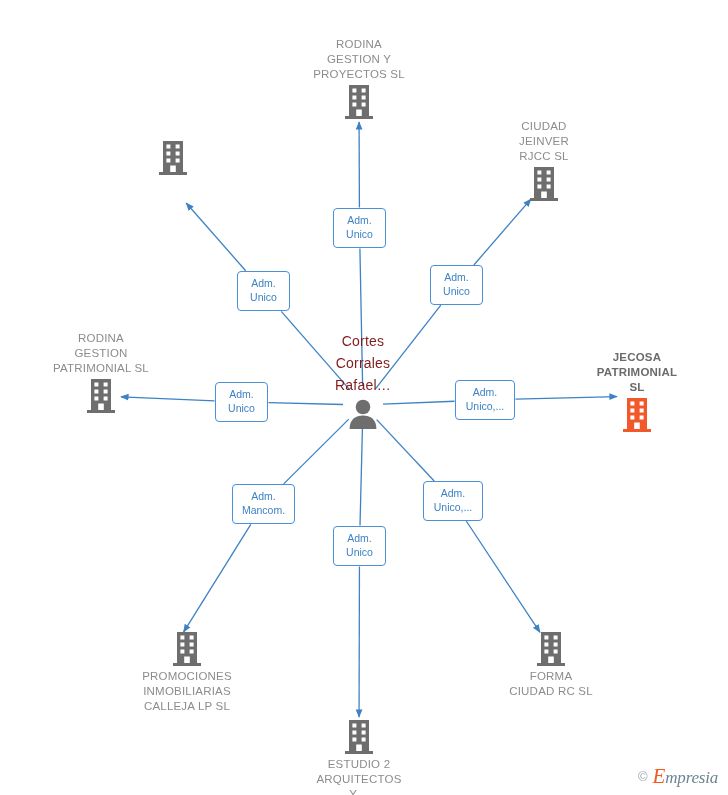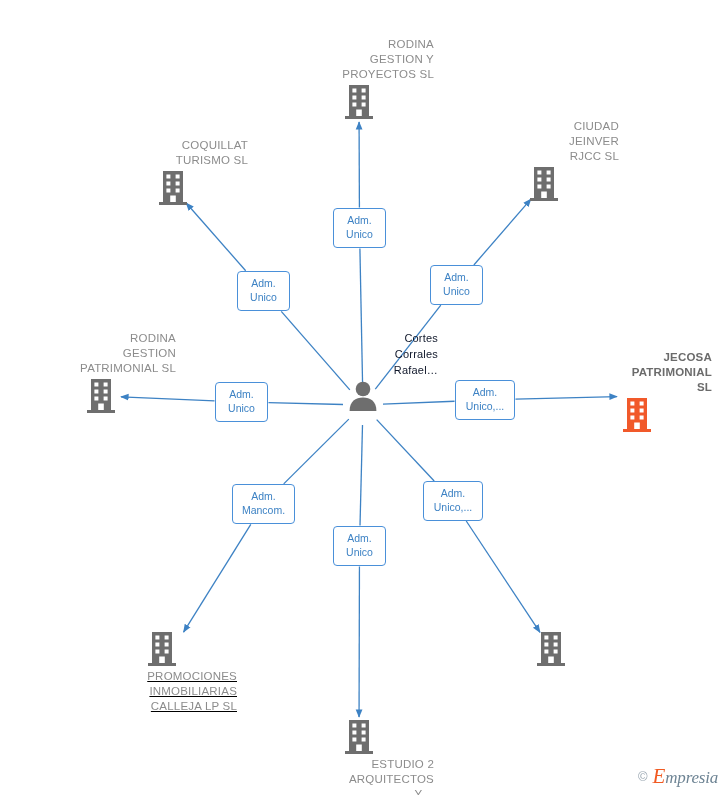--- a/index.html
+++ b/index.html
@@ -26,30 +26,29 @@
     margin-left: -75px;
     text-align: center;
     line-height: 15px;
   }
   .node-label {
     font-size: 11.5px;
     color: #8c8c8c;
     letter-spacing: 0.2px;
     font-weight: normal;
     white-space: pre-line;
-    text-align: right;
   }
   .node-label.highlight {
     color: #6b6b6b;
     font-weight: bold;
   }
   .node-label.person {
-    font-size: 11px;
-    color: #0f172a;
-    line-height: 16px;
+    font-size: 14px;
+    color: #7f1d1d;
+    line-height: 22px;
   }
   .node-icon {
     display: block;
     margin: 0 auto;
     line-height: 0;
   }
   .node.icon-below .node-icon { margin-top: 3px; }
   .node.icon-above .node-icon { margin-bottom: 3px; }
 
   .edge-label {
@@ -143,22 +142,20 @@
           <rect x="8.4" y="3.5" width="4" height="4" fill="#fff"></rect>
           <rect x="17.6" y="3.5" width="4" height="4" fill="#fff"></rect>
           <rect x="8.4" y="10.5" width="4" height="4" fill="#fff"></rect>
           <rect x="17.6" y="10.5" width="4" height="4" fill="#fff"></rect>
           <rect x="8.4" y="17.5" width="4" height="4" fill="#fff"></rect>
           <rect x="17.6" y="17.5" width="4" height="4" fill="#fff"></rect>
           <rect x="12.2" y="24.5" width="5.6" height="6.5" fill="#fff"></rect>
         </svg></span>
     </div>
     <div class="node icon-below" id="node-coquillat-turismo" style="left: 173px; top: 138px;">
-      <div class="node-label">COQUILLAT
-TURISMO SL</div>
       <span class="node-icon"><svg width="30" height="34" viewBox="0 0 30 34">
           <rect x="5" y="0" width="20" height="31" fill="#6e6e6e"></rect>
           <rect x="1" y="31" width="28" height="3" fill="#6e6e6e"></rect>
           <rect x="8.4" y="3.5" width="4" height="4" fill="#fff"></rect>
           <rect x="17.6" y="3.5" width="4" height="4" fill="#fff"></rect>
           <rect x="8.4" y="10.5" width="4" height="4" fill="#fff"></rect>
           <rect x="17.6" y="10.5" width="4" height="4" fill="#fff"></rect>
           <rect x="8.4" y="17.5" width="4" height="4" fill="#fff"></rect>
           <rect x="17.6" y="17.5" width="4" height="4" fill="#fff"></rect>
           <rect x="12.2" y="24.5" width="5.6" height="6.5" fill="#fff"></rect>
@@ -205,21 +202,21 @@
           <rect x="1" y="31" width="28" height="3" fill="#f1592a"></rect>
           <rect x="8.4" y="3.5" width="4" height="4" fill="#fff"></rect>
           <rect x="17.6" y="3.5" width="4" height="4" fill="#fff"></rect>
           <rect x="8.4" y="10.5" width="4" height="4" fill="#fff"></rect>
           <rect x="17.6" y="10.5" width="4" height="4" fill="#fff"></rect>
           <rect x="8.4" y="17.5" width="4" height="4" fill="#fff"></rect>
           <rect x="17.6" y="17.5" width="4" height="4" fill="#fff"></rect>
           <rect x="12.2" y="24.5" width="5.6" height="6.5" fill="#fff"></rect>
         </svg></span>
     </div>
-    <div class="node icon-above" id="node-promociones-inmobiliarias-calleja" style="left: 162px; top: 632px; text-decoration: underline;">
+    <div class="node icon-above" id="node-promociones-inmobiliarias-calleja" style="left: 187px; top: 632px;">
       <span class="node-icon"><svg width="30" height="34" viewBox="0 0 30 34">
           <rect x="5" y="0" width="20" height="31" fill="#6e6e6e"></rect>
           <rect x="1" y="31" width="28" height="3" fill="#6e6e6e"></rect>
           <rect x="8.4" y="3.5" width="4" height="4" fill="#fff"></rect>
           <rect x="17.6" y="3.5" width="4" height="4" fill="#fff"></rect>
           <rect x="8.4" y="10.5" width="4" height="4" fill="#fff"></rect>
           <rect x="17.6" y="10.5" width="4" height="4" fill="#fff"></rect>
           <rect x="8.4" y="17.5" width="4" height="4" fill="#fff"></rect>
           <rect x="17.6" y="17.5" width="4" height="4" fill="#fff"></rect>
           <rect x="12.2" y="24.5" width="5.6" height="6.5" fill="#fff"></rect>
@@ -233,20 +230,22 @@
           <rect x="5" y="0" width="20" height="31" fill="#6e6e6e"></rect>
           <rect x="1" y="31" width="28" height="3" fill="#6e6e6e"></rect>
           <rect x="8.4" y="3.5" width="4" height="4" fill="#fff"></rect>
           <rect x="17.6" y="3.5" width="4" height="4" fill="#fff"></rect>
           <rect x="8.4" y="10.5" width="4" height="4" fill="#fff"></rect>
           <rect x="17.6" y="10.5" width="4" height="4" fill="#fff"></rect>
           <rect x="8.4" y="17.5" width="4" height="4" fill="#fff"></rect>
           <rect x="17.6" y="17.5" width="4" height="4" fill="#fff"></rect>
           <rect x="12.2" y="24.5" width="5.6" height="6.5" fill="#fff"></rect>
         </svg></span>
+      <div class="node-label">FORMA
+CIUDAD RC SL</div>
     </div>
     <div class="node icon-above" id="node-estudio-2-arquitectos" style="left: 359px; top: 720px;">
       <span class="node-icon"><svg width="30" height="34" viewBox="0 0 30 34">
           <rect x="5" y="0" width="20" height="31" fill="#6e6e6e"></rect>
           <rect x="1" y="31" width="28" height="3" fill="#6e6e6e"></rect>
           <rect x="8.4" y="3.5" width="4" height="4" fill="#fff"></rect>
           <rect x="17.6" y="3.5" width="4" height="4" fill="#fff"></rect>
           <rect x="8.4" y="10.5" width="4" height="4" fill="#fff"></rect>
           <rect x="17.6" y="10.5" width="4" height="4" fill="#fff"></rect>
           <rect x="8.4" y="17.5" width="4" height="4" fill="#fff"></rect>

